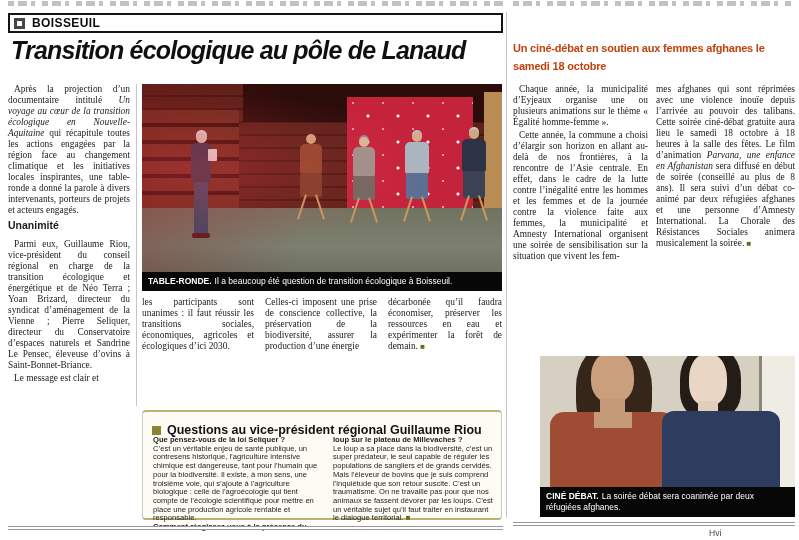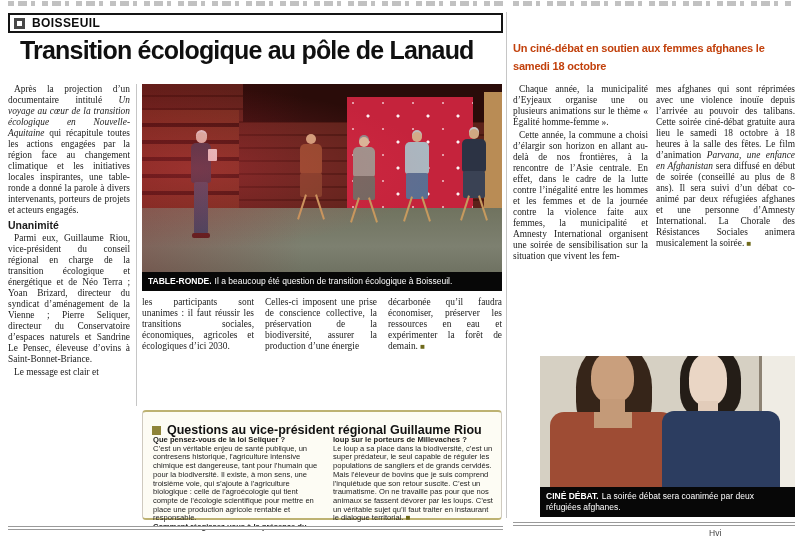--- a/index.html
+++ b/index.html
@@ -17,21 +17,21 @@
             letter-spacing:.4px;margin-left:7px;color:#0d0d0d;}
   
   .head1{font-family:"Liberation Sans","DejaVu Sans",sans-serif;font-weight:bold;font-size:25px;
          letter-spacing:-.8px;color:#101010;white-space:nowrap;}
   .head2{font-family:"Liberation Sans","DejaVu Sans",sans-serif;font-weight:bold;font-size:11px;
          line-height:18px;letter-spacing:-.2px;color:#c2410c;}
   
   .col{font-size:9.4px;line-height:11px;text-align:justify;hyphens:auto;-webkit-hyphens:auto;}
   .col p{margin:0 0 2px 0;text-indent:6px;}
   .subhead{font-family:"Liberation Sans","DejaVu Sans",sans-serif;font-weight:bold;font-size:10.5px;
-           margin:4px 0 2px 0;text-indent:0;}
+           margin:4px 0 8px 0;text-indent:0;}
   .ital{font-style:italic;}
   .endmark{color:#6f6a1c;font-size:8px;}
   .vrule{width:1px;background:#c6c6c6;}
   .pagerule{height:2px;border-top:1px solid #9a9a9a;border-bottom:1px solid #9a9a9a;background:#fff;}
   
   .caption{background:#070707;color:#fff;font-family:"Liberation Sans","DejaVu Sans",sans-serif;
            font-size:8.5px;line-height:11px;padding:4px 6px;box-sizing:border-box;}
   .caption b{margin-right:3px;}
   
   .qabox{box-sizing:border-box;background:#fdfcf4;border:1px solid #cfcabf;border-top:2px solid #bdb272;
@@ -80,21 +80,21 @@
 
   <div class="abs" style="left:8px;top:0;width:495px;height:540px;">
 
     <div class="abs cutstrip" style="left:0;width:495px;"></div>
 
     <div class="abs secbox" style="left:0;top:13px;width:495px;">
       <span class="secicon"></span>
       <span class="seclabel">BOISSEUIL</span>
     </div>
 
-    <div class="abs head1" style="left:12px;top:36px;">Transition écologique au pôle de Lanaud</div>
+    <div class="abs head1" style="left:3px;top:36px;font-style:italic;">Transition écologique au pôle de Lanaud</div>
 
     <div class="abs col" style="left:0;top:84px;width:122px;">
       <p><span>Après la projection d’un documentaire intitulé </span><span class="ital">Un voyage au cœur de la transition écologique en Nouvelle-Aquitaine</span><span> qui récapitule toutes les actions engagées par la région face au changement climatique et les initiatives locales inspirantes, une table-ronde a donné la parole à divers intervenants, porteurs de projets et acteurs engagés.</span></p>
       <div class="subhead">Unanimité</div>
       <p>Parmi eux, Guillaume Riou, vice-président du conseil régional en charge de la transition écologique et énergétique et de Néo Terra ; Yoan Brizard, directeur du syndicat d’aménagement de la Vienne ; Pierre Seliquer, directeur du Conservatoire d’espaces naturels et Sandrine Le Pensec, éleveuse d’ovins à Saint-Bonnet-Briance.</p>
       <p>Le message est clair et</p>
     </div>
 
     <div class="abs vrule" style="left:128px;top:84px;height:322px;"></div>
 
@@ -157,21 +157,21 @@
       <div class="qatitle">
         <span class="qabullet"></span>
         <span>Questions au vice-président régional Guillaume Riou</span>
       </div>
       <div class="qacol" style="left:10px;top:24px;width:168px;">
         <b>Que pensez-vous de la loi Seliquer ?</b>
         <span>C’est un véritable enjeu de santé publique, un contresens historique, l’agriculture intensive chimique est dangereuse, tant pour l’humain que pour la biodiversité. Il existe, à mon sens, une troisième voie, qui s’ajoute à l’agriculture biologique : celle de l’agroécologie qui tient compte de l’écologie scientifique pour mettre en place une production agricole rentable et responsable.</span>
         <b>Comment réagissez-vous à la présence du</b>
       </div>
       <div class="qacol" style="left:190px;top:24px;width:160px;">
-        <b>loup sur le porteurs de Millevaches ?</b>
+        <b>loup sur le plateau de Millevaches ?</b>
         <span>Le loup a sa place dans la biodiversité, c’est un super prédateur, le seul capable de réguler les populations de sangliers et de grands cervidés. Mais l’éleveur de bovins que je suis comprend l’inquiétude que son retour suscite. C’est un traumatisme. On ne travaille pas pour que nos animaux se fassent dévorer par les loups. C’est un véritable sujet qu’il faut traiter en instaurant le dialogue territorial.</span> <span class="endmark">■</span>
       </div>
     </div>
 
     <div class="abs pagerule" style="left:0;top:526px;width:495px;"></div>
   </div>
 
   <div class="abs" style="left:513px;top:0;width:282px;height:540px;">
 
     <div class="abs cutstrip" style="left:0;width:282px;"></div>

